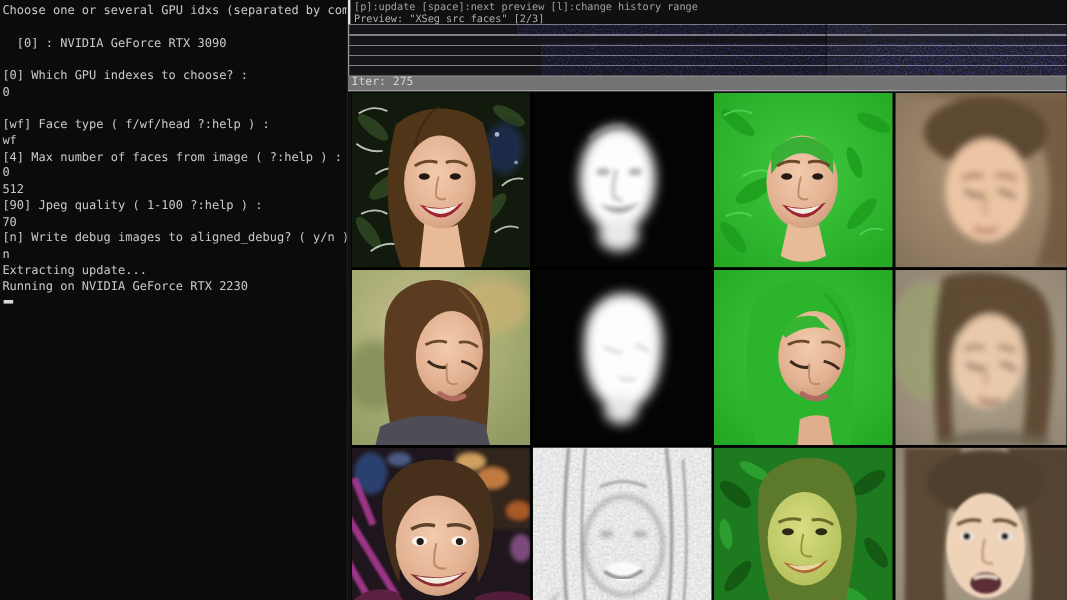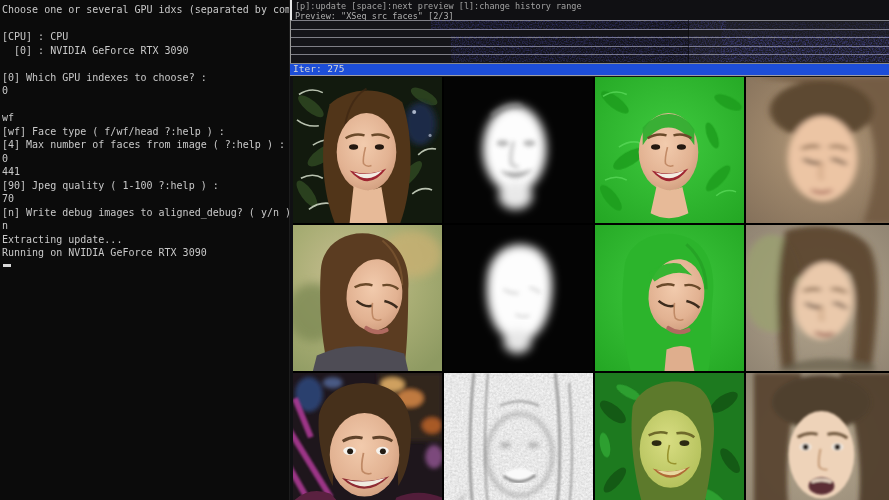--- a/index.html
+++ b/index.html
@@ -12,21 +12,21 @@
   .pv-help,.pv-title{font-size:8.5px;line-height:9.5px;color:#a2a2a2;white-space:pre;}
   .pv-title{color:#b0b0b0;}
 
   .loss-graph{position:absolute;left:0;top:20px;width:599px;height:43px;
       background:repeating-linear-gradient(to bottom,#7f7f87 0 1px,#141419 1px 8.6px);
       border-left:1px solid #9a9a9a;box-sizing:border-box;overflow:hidden;}
   .graph-noise{position:absolute;left:0;top:0;}
   .graph-seam{position:absolute;left:397px;top:0;width:202px;height:43px;
       background:rgba(255,255,255,0.035);border-left:1px solid rgba(0,0,0,0.55);}
 
-  .iter-row{position:absolute;left:0;top:63px;width:599px;height:13px;background:#1d4ed8;
+  .iter-row{position:absolute;left:0;top:63px;width:599px;height:13px;background:#737373;
       border-top:1px solid #8a8a8a;border-bottom:1px solid #9e9ea4;box-sizing:border-box;
       color:#d6d6d6;font-size:9.5px;line-height:10.5px;padding-left:3px;}
 
   .face-grid{position:absolute;left:3px;top:77px;width:596px;height:423px;
       display:grid;grid-template-columns:149px 149px 149px 149px;
       grid-template-rows:146px 146px 146px;gap:2px;background:#000;overflow:hidden;}
   .cell{width:149px;height:146px;background:#000;overflow:hidden;}
   .cell svg{width:100%;height:100%;display:block;}
 
   
@@ -391,34 +391,33 @@
         </svg>
       </div>
 
     </div>
   </div>
 
   <div class="terminal">
     <div class="term-lines">
         <div class="term-line">Choose one or several GPU idxs (separated by comma</div>
         <div class="term-line">&nbsp;</div>
-        <div class="term-line">[CPU] : CPU</div>
         <div class="term-line">  [0] : NVIDIA GeForce RTX 3090</div>
         <div class="term-line">&nbsp;</div>
         <div class="term-line">[0] Which GPU indexes to choose? :</div>
         <div class="term-line">0</div>
         <div class="term-line">&nbsp;</div>
+        <div class="term-line">[wf] Face type ( f/wf/head ?:help ) :</div>
         <div class="term-line">wf</div>
-        <div class="term-line">[wf] Face type ( f/wf/head ?:help ) :</div>
         <div class="term-line">[4] Max number of faces from image ( ?:help ) :</div>
         <div class="term-line">0</div>
-        <div class="term-line">441</div>
+        <div class="term-line">512</div>
         <div class="term-line">[90] Jpeg quality ( 1-100 ?:help ) :</div>
         <div class="term-line">70</div>
         <div class="term-line">[n] Write debug images to aligned_debug? ( y/n ) :</div>
         <div class="term-line">n</div>
         <div class="term-line">Extracting update...</div>
-        <div class="term-line">Running on NVIDIA GeForce RTX 3090</div>
+        <div class="term-line">Running on NVIDIA GeForce RTX 2230</div>
       </div>
     <div class="term-cursor"></div>
   </div>
 
 </div>
 
 </body></html>

